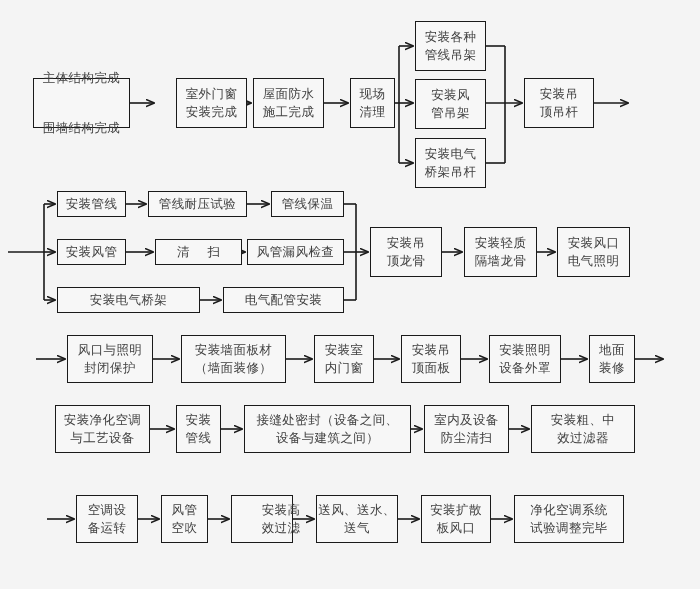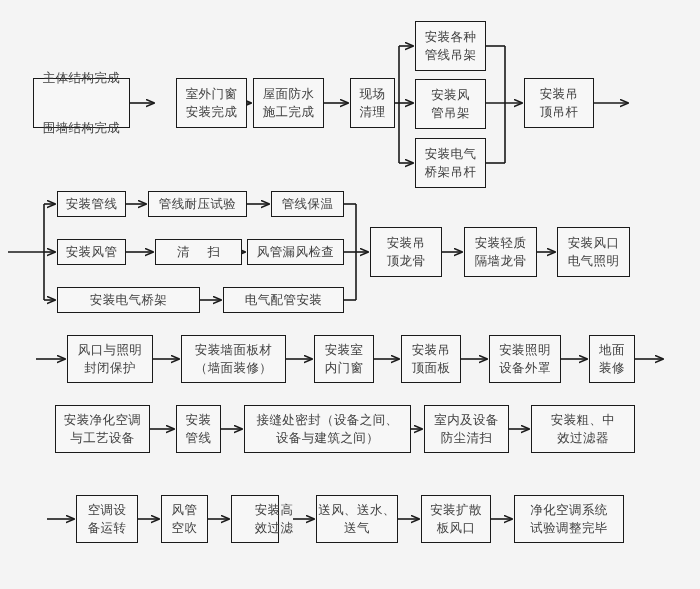--- a/index.html
+++ b/index.html
@@ -235,21 +235,21 @@
       <span class="ln">效过滤器</span>
     </div>
     <div class="node" style="left: 76px; top: 495px; width: 62px; height: 48px;">
       <span class="ln">空调设</span>
       <span class="ln">备运转</span>
     </div>
     <div class="node" style="left: 161px; top: 495px; width: 47px; height: 48px;">
       <span class="ln">风管</span>
       <span class="ln">空吹</span>
     </div>
-    <div class="node" style="left: 231px; top: 495px; width: 48px; height: 48px; padding-left: 38px;">
+    <div class="node" style="left: 231px; top: 495px; width: 62px; height: 48px; padding-left: 38px;">
       <span class="ln">安装高</span>
       <span class="ln">效过滤</span>
     </div>
     <div class="node" style="left: 316px; top: 495px; width: 82px; height: 48px;">
       <span class="ln">送风、送水、</span>
       <span class="ln">送气</span>
     </div>
     <div class="node" style="left: 421px; top: 495px; width: 70px; height: 48px; align-items: center;">
       <span class="ln">安装扩散</span>
       <span class="ln">板风口</span>

